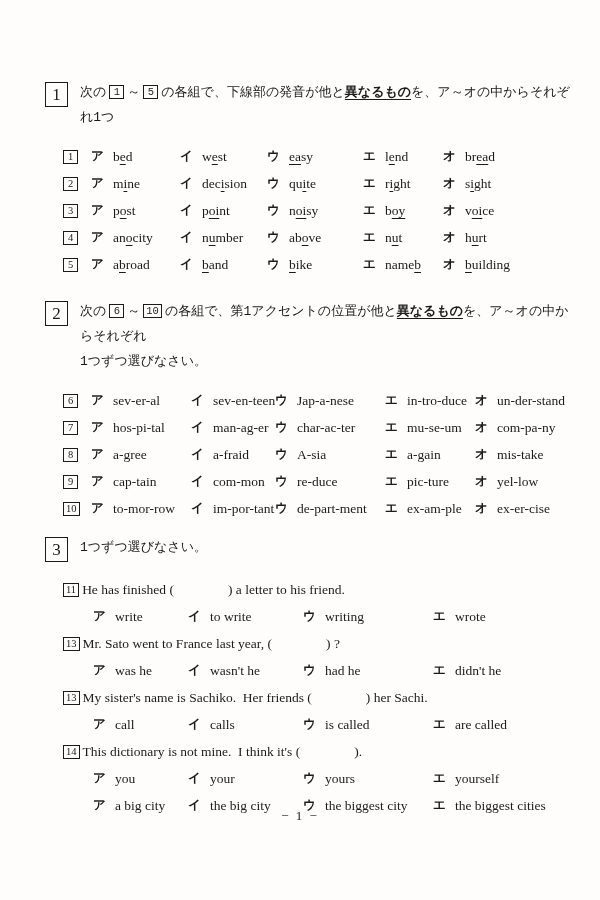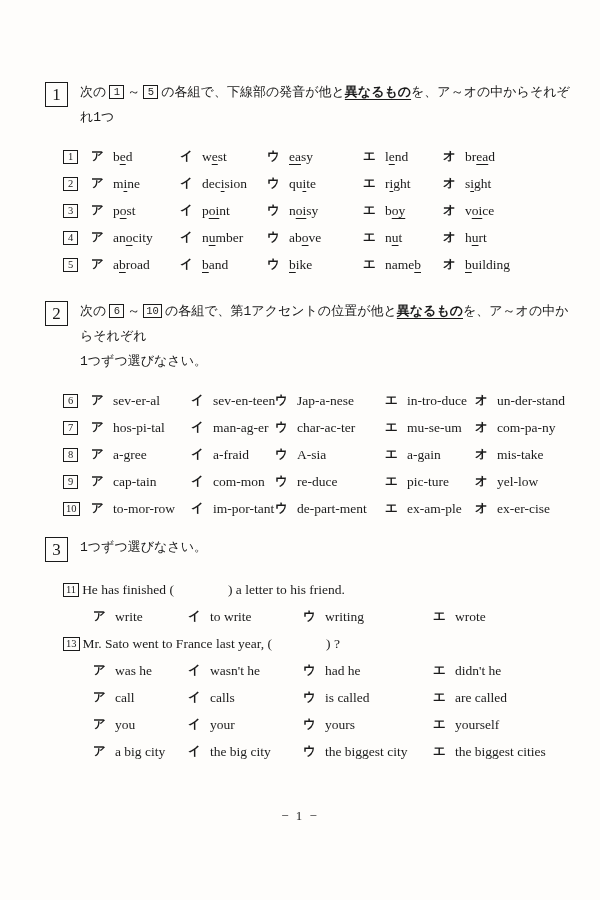--- a/index.html
+++ b/index.html
@@ -348,39 +348,41 @@
         <span class="opt s3o3">
             <span class="kana">ウ</span>
             <span class="word">had he</span>
           </span>
         <span class="opt">
             <span class="kana">エ</span>
             <span class="word">didn't he</span>
           </span>
       </div>
 
+      <div class="qline qsent"><span class="qbox">13</span><span class="qtext">My sister's name is Sachiko. Her friends (    ) her Sachi.</span></div>
       <div class="qline qopts">
         <span class="opt s3o1">
             <span class="kana">ア</span>
             <span class="word">call</span>
           </span>
         <span class="opt s3o2">
             <span class="kana">イ</span>
             <span class="word">calls</span>
           </span>
         <span class="opt s3o3">
             <span class="kana">ウ</span>
             <span class="word">is called</span>
           </span>
         <span class="opt">
             <span class="kana">エ</span>
             <span class="word">are called</span>
           </span>
       </div>
 
+      <div class="qline qsent"><span class="qbox">14</span><span class="qtext">This dictionary is not mine. I think it's (    ).</span></div>
       <div class="qline qopts">
         <span class="opt s3o1">
             <span class="kana">ア</span>
             <span class="word">you</span>
           </span>
         <span class="opt s3o2">
             <span class="kana">イ</span>
             <span class="word">your</span>
           </span>
         <span class="opt s3o3">

